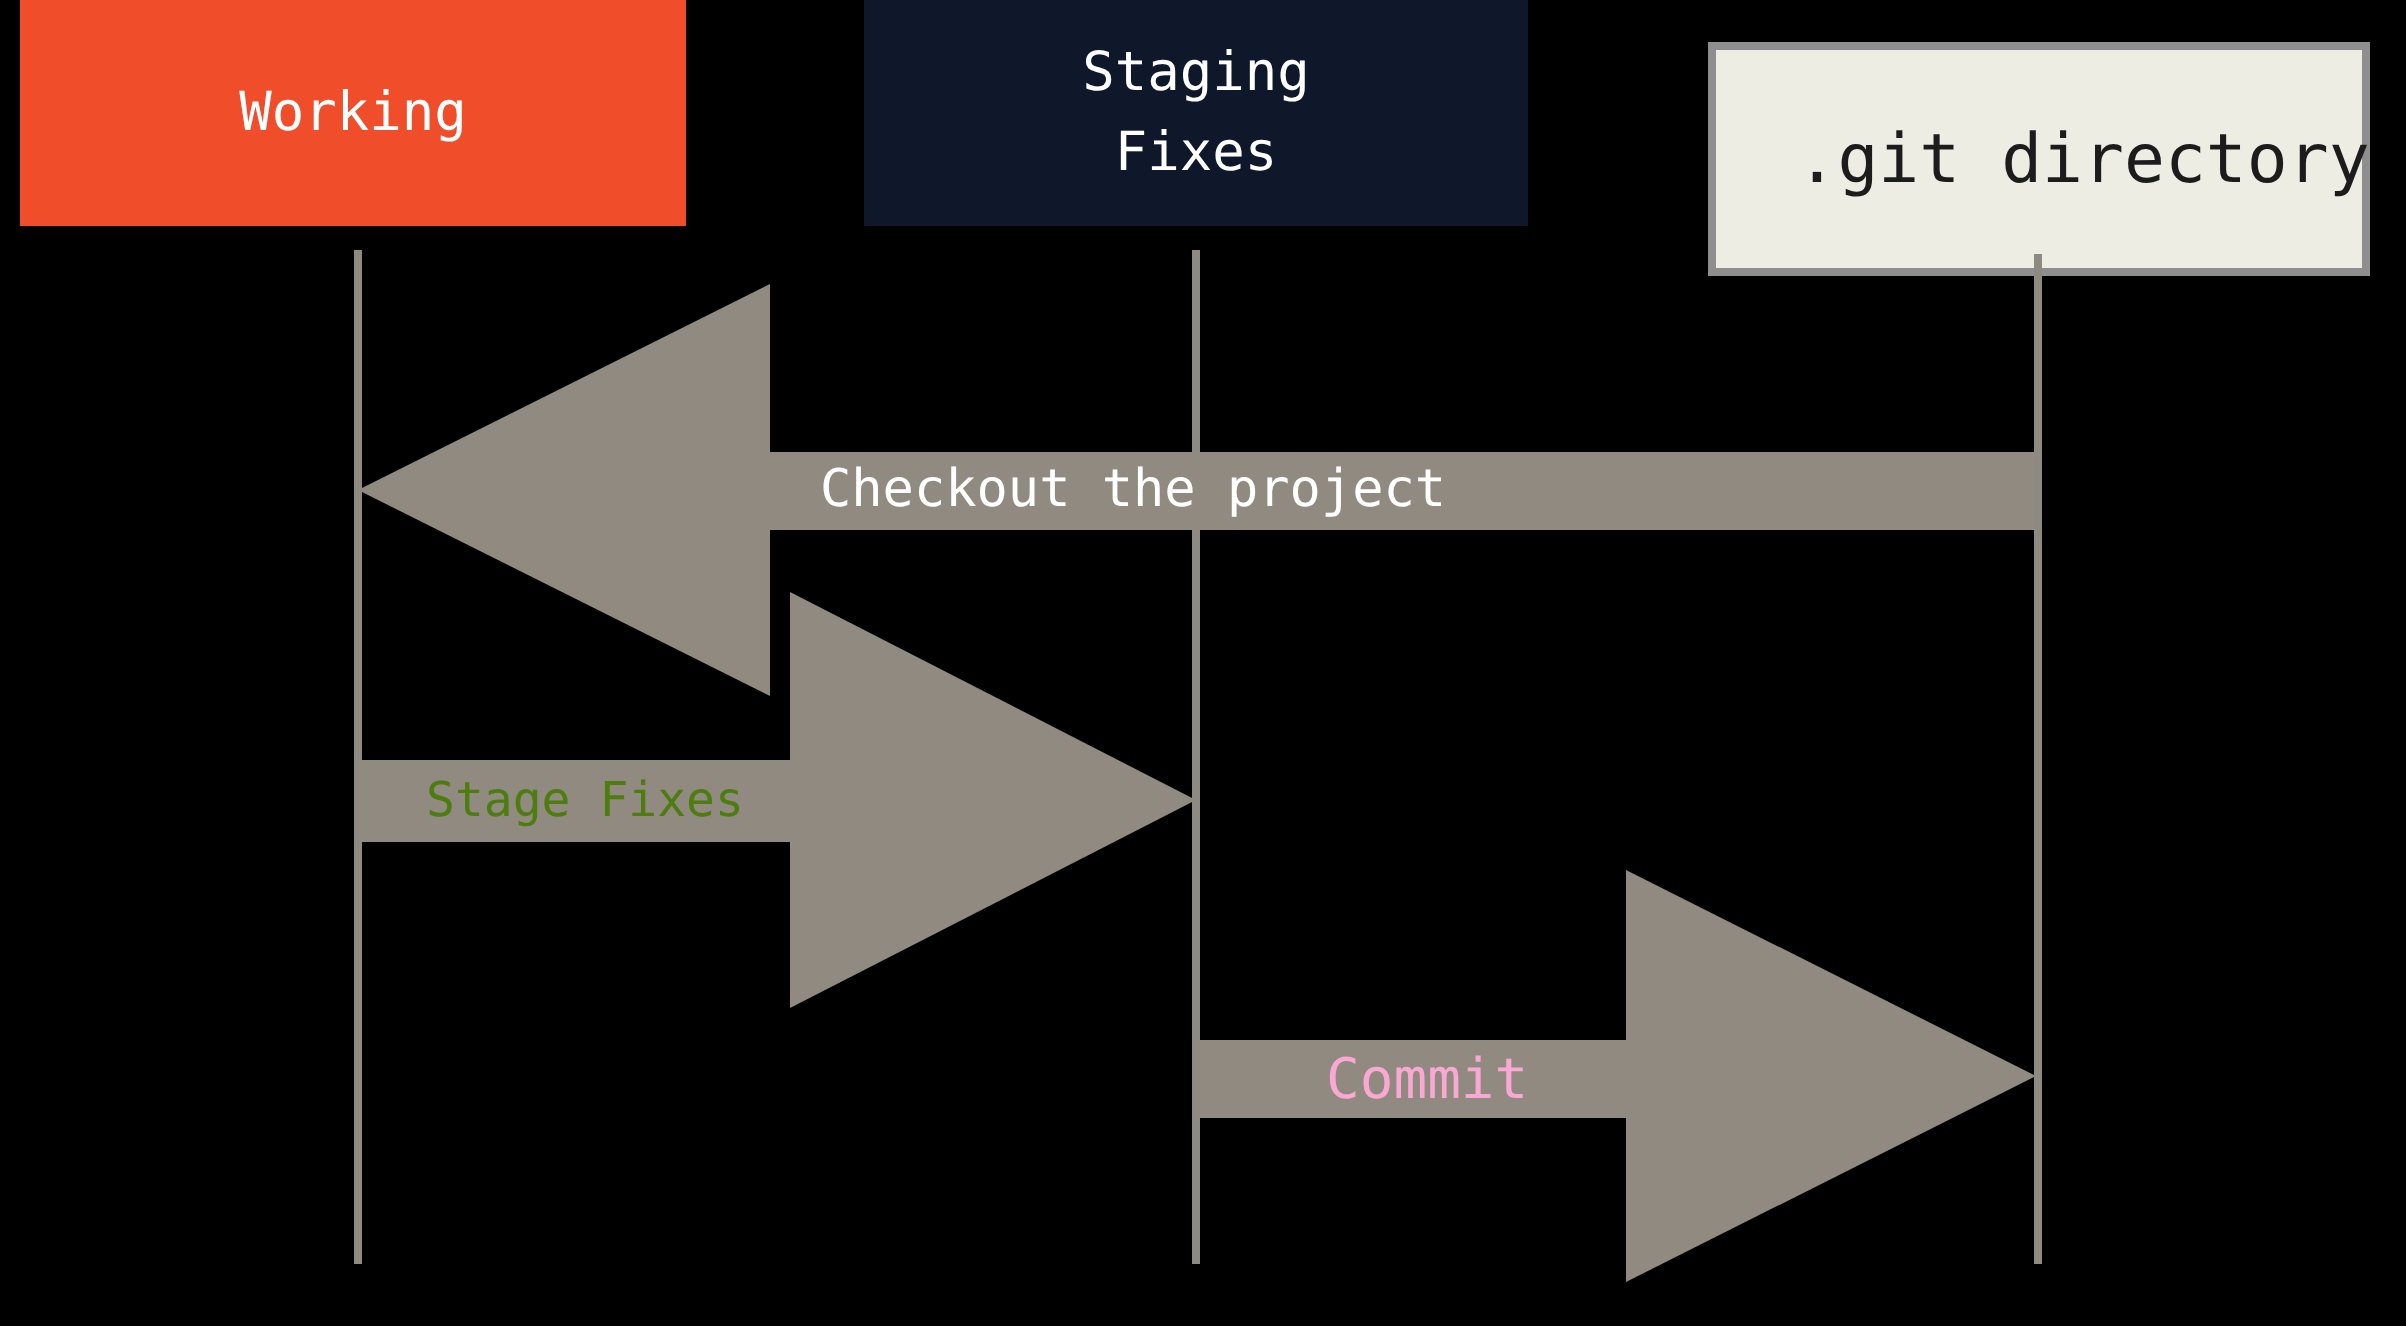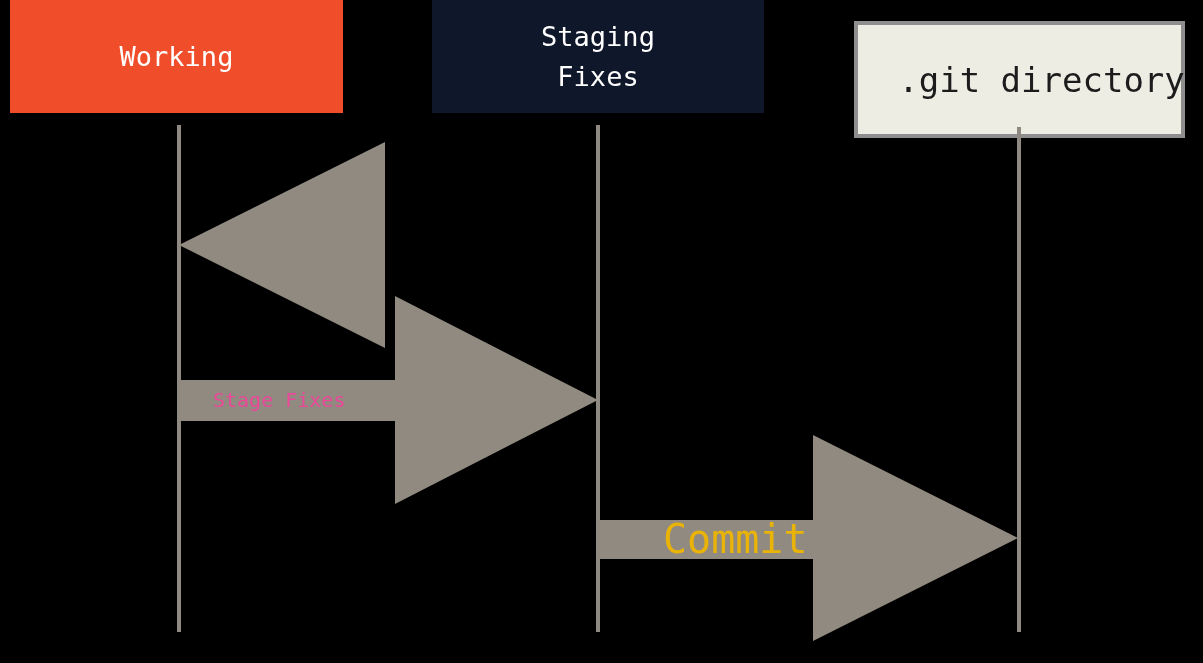--- a/index.html
+++ b/index.html
@@ -100,43 +100,43 @@
     left: 395px; top: 296px;
     border-top: 104px solid transparent;
     border-bottom: 104px solid transparent;
     border-left: 203px solid #918a80;
   }
   .stage-label {
     position: absolute;
     left: 213px; top: 380px;
     height: 41px;
     line-height: 41px;
-    color: #ec4899;
-    font-size: 20px;
+    color: #4d7c0f;
+    font-size: 24px;
     white-space: nowrap;
   }
 
   
   .commit-shaft {
     left: 598px; top: 520px;
     width: 216px; height: 39px;
   }
   .commit-head {
     left: 813px; top: 435px;
     border-top: 103px solid transparent;
     border-bottom: 103px solid transparent;
     border-left: 205px solid #918a80;
   }
   .commit-label {
     position: absolute;
     left: 663px; top: 520px;
     height: 39px;
     line-height: 39px;
-    color: #eab308;
-    font-size: 40px;
+    color: #f9a8d4;
+    font-size: 28px;
     white-space: nowrap;
   }
 </style>
 </head>
 <body>
 
 <div class="canvas">
 
   <div class="hbox box-working">
     <span>Working</span>
@@ -149,20 +149,23 @@
 
   <div class="hbox box-git">
     <span>.git directory</span>
   </div>
 
   <div class="lifeline line-working"></div>
   <div class="lifeline line-staging"></div>
   <div class="lifeline line-git"></div>
 
   <div class="head checkout-head"></div>
+  <div class="shaft checkout-shaft">
+    <span>Checkout the project</span>
+  </div>
 
   <div class="shaft stage-shaft"></div>
   <div class="head stage-head"></div>
   <div class="stage-label">Stage Fixes</div>
 
   <div class="shaft commit-shaft"></div>
   <div class="head commit-head"></div>
   <div class="commit-label">Commit</div>
 
 </div>

